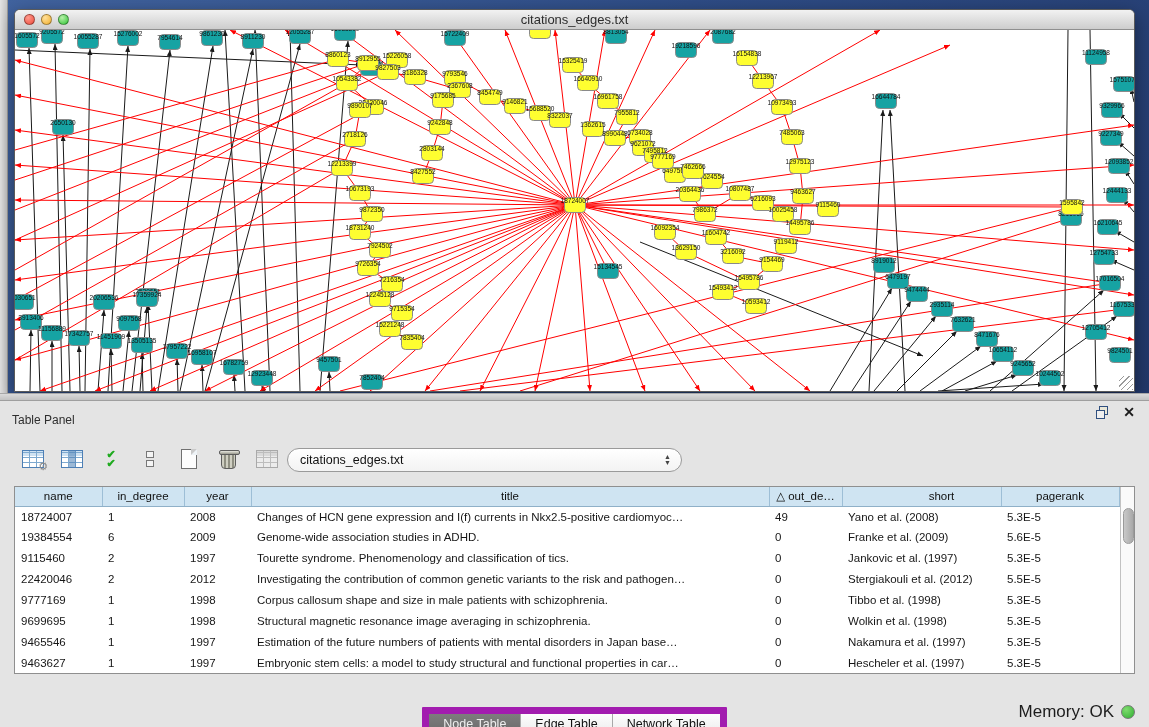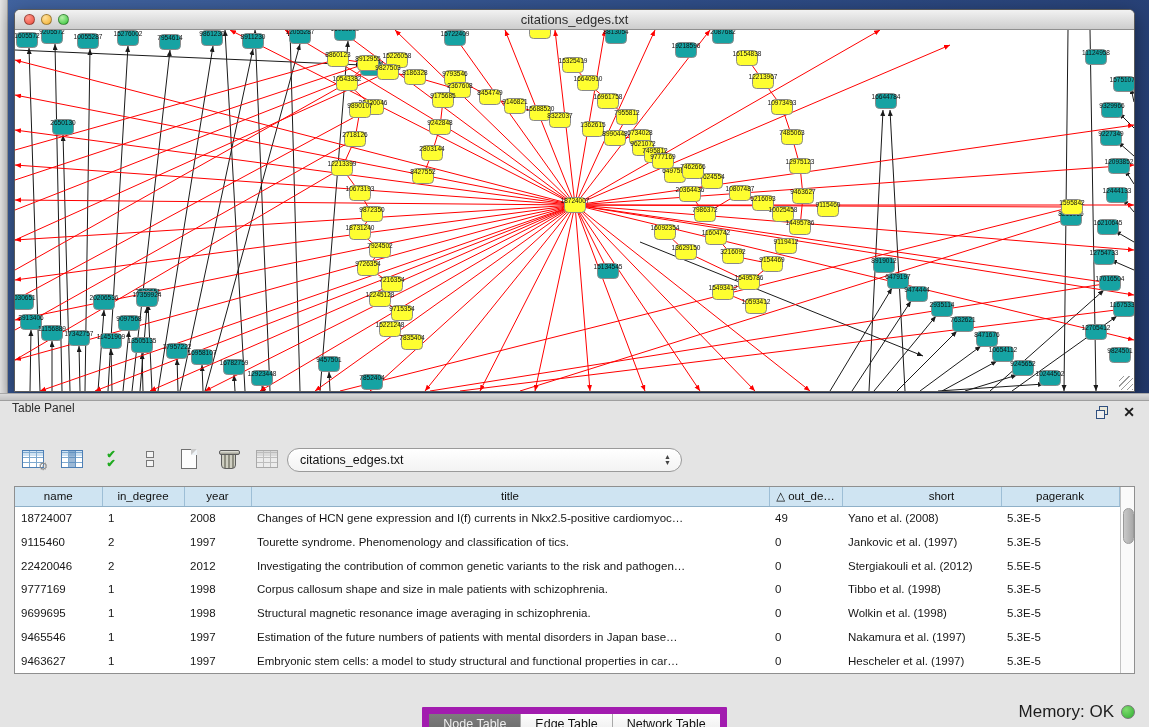--- a/index.html
+++ b/index.html
@@ -34,21 +34,21 @@
 
   
   .divider { position:absolute; left:0; top:393px; width:1149px; height:8px;
     background:linear-gradient(#dadada,#c2c2c2); border-top:1px solid #a8a8a8;
     border-bottom:1px solid #9f9f9f; text-align:center; }
   .divider .handle { font-size:7px; color:#555; line-height:6px; display:inline-block; }
 
   
   .table-panel { position:absolute; left:0; top:401px; width:1149px; height:326px;
     background:#e4e4e4; }
-  .panel-header { position:relative; height:26px; display:flex; align-items:flex-start;
+  .panel-header { position:relative; height:26px; display:flex; align-items:flex-end;
     padding:0 12px; }
   .panel-title { font-size:12px; color:#2e2e2e; }
   .panel-header-icons { position:absolute; right:14px; top:5px; display:flex; gap:14px; align-items:center; }
   .float-icon { position:relative; width:13px; height:13px; display:inline-block; }
   .float-icon .sq1 { position:absolute; left:3px; top:0; width:9px; height:9px;
     border:1px solid #2f4f7f; background:#e9e7d8; }
   .float-icon .sq2 { position:absolute; left:0; top:4px; width:9px; height:9px;
     border:1px solid #2f4f7f; background:#efefef; }
   .close-icon { font-size:14px; font-weight:bold; color:#1b1b1b; line-height:13px; }
 
@@ -634,20 +634,29 @@
             <tr>
               <td>18724007</td>
               <td>1</td>
               <td>2008</td>
               <td>Changes of HCN gene expression and I(f) currents in Nkx2.5-positive cardiomyoc…</td>
               <td>49</td>
               <td>Yano et al. (2008)</td>
               <td>5.3E-5</td>
             </tr>
             <tr>
+              <td>19384554</td>
+              <td>6</td>
+              <td>2009</td>
+              <td>Genome-wide association studies in ADHD.</td>
+              <td>0</td>
+              <td>Franke et al. (2009)</td>
+              <td>5.6E-5</td>
+            </tr>
+            <tr>
               <td>9115460</td>
               <td>2</td>
               <td>1997</td>
               <td>Tourette syndrome. Phenomenology and classification of tics.</td>
               <td>0</td>
               <td>Jankovic et al. (1997)</td>
               <td>5.3E-5</td>
             </tr>
             <tr>
               <td>22420046</td>

